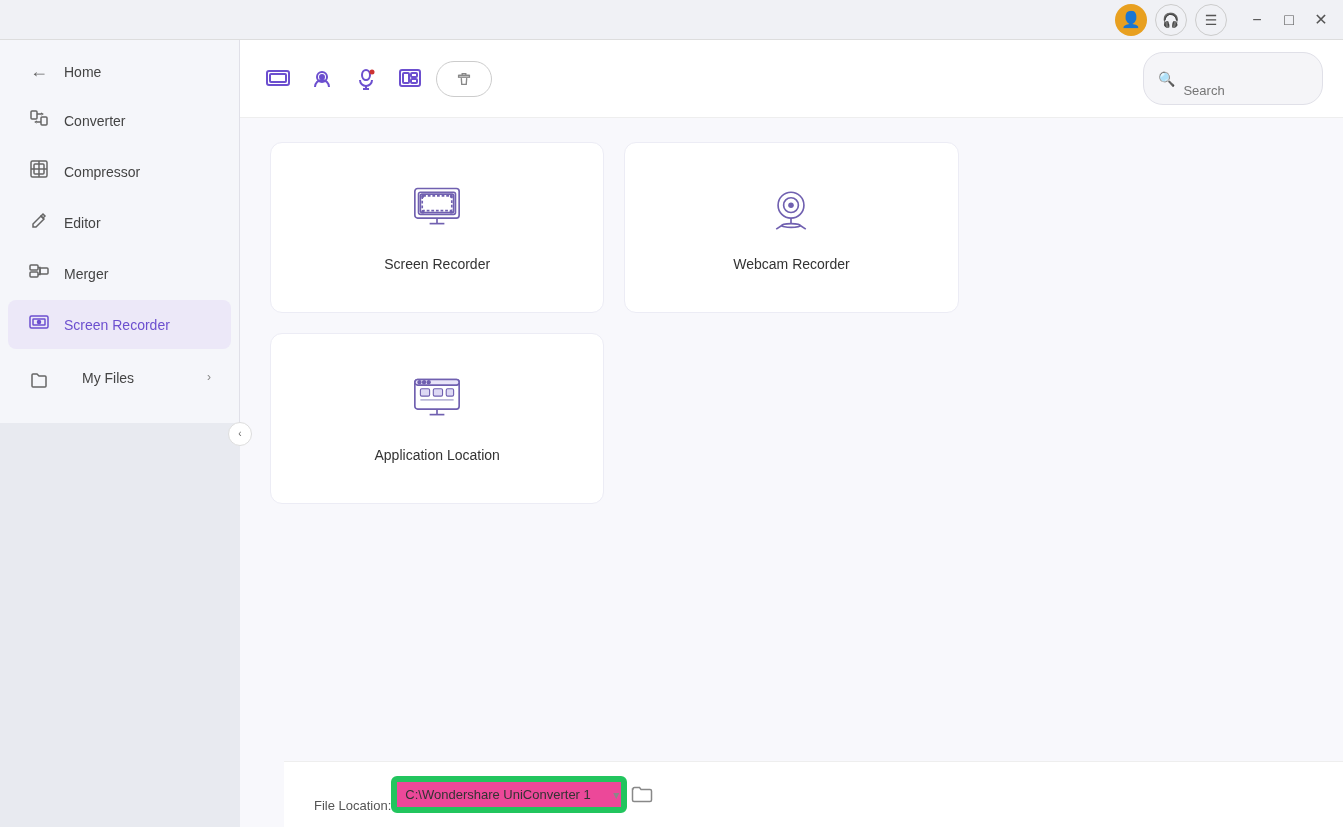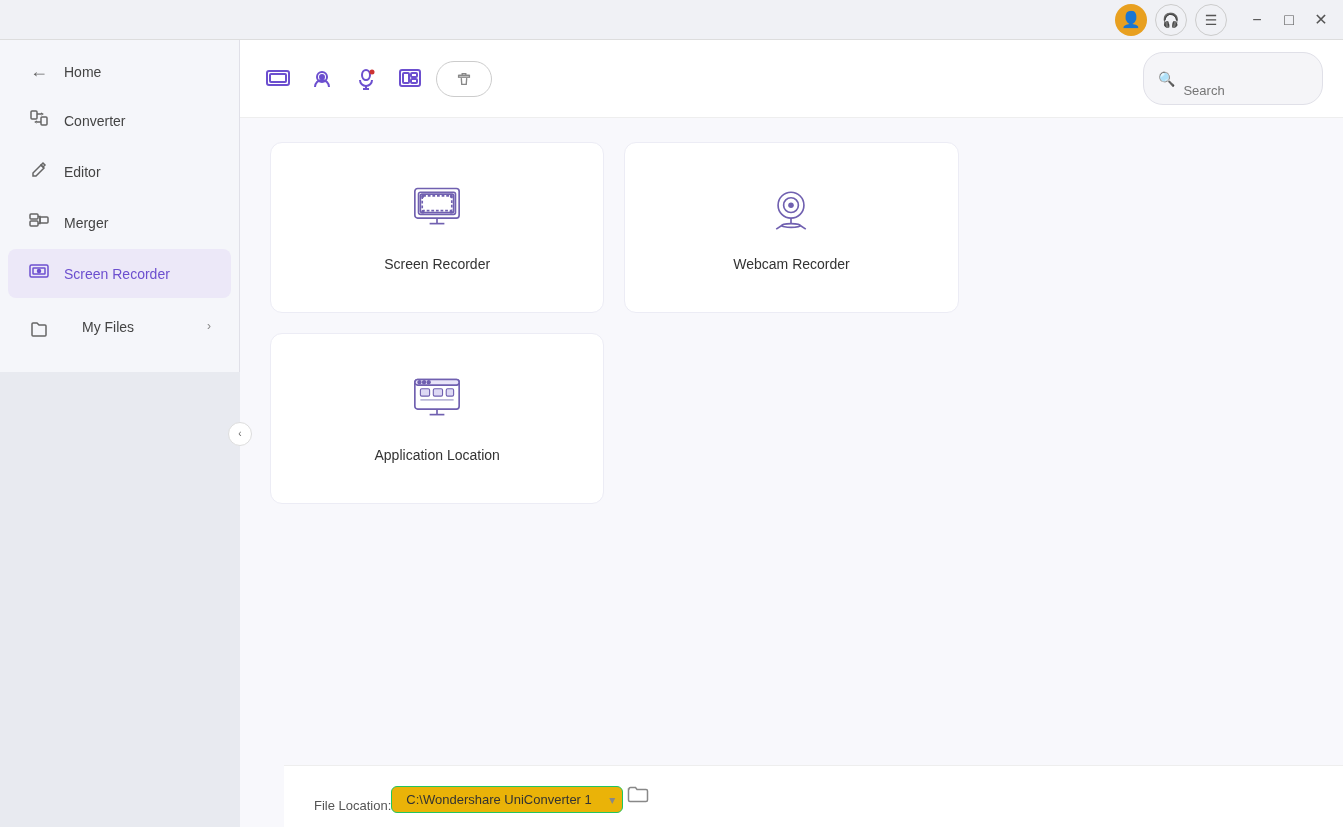--- a/index.html
+++ b/index.html
@@ -215,26 +215,26 @@
       background: white;
       padding: 14px 30px;
       border-top: 1px solid #eee;
       display: flex;
       align-items: flex-end;
       gap: 0;
       margin-left: 44px;
     }
     .file-location-label { font-size: 13px; color: #555; }
     .file-location-select {
-      border: 1px solid #22c55e;
+      border: 6px solid #22c55e;
       border-radius: 6px;
-      padding: 5px 30px 5px 14px;
+      padding: 5px 30px 5px 8px;
       font-size: 13px;
       color: #333;
-      background: #eab308;
+      background: #ec4899;
       appearance: none;
       -webkit-appearance: none;
       cursor: pointer;
       position: relative;
     }
     .file-location-select-wrapper {
       position: relative;
       display: inline-block;
     }
     .file-location-select-wrapper::after {
@@ -288,20 +288,31 @@
             <rect x="2" y="3" width="6" height="8" rx="1"></rect>
             <rect x="12" y="9" width="6" height="8" rx="1"></rect>
             <path d="M8 6h4M12 5l1.5 1-1.5 1"></path>
             <path d="M12 14H8M8 13l-1.5 1 1.5 1"></path>
           </svg>
         </span>
         <span class="sidebar-label">Converter</span>
       </div>
 
 
+      <div class="sidebar-item">
+        <span class="sidebar-icon">
+          <svg width="20" height="20" viewBox="0 0 20 20" fill="none" stroke="currentColor" stroke-width="1.5">
+            <rect x="2" y="2" width="16" height="16" rx="1.5"></rect>
+            <rect x="5" y="5" width="10" height="10" rx="1"></rect>
+            <line x1="10" y1="2" x2="10" y2="18"></line>
+            <line x1="2" y1="10" x2="18" y2="10"></line>
+          </svg>
+        </span>
+        <span class="sidebar-label">Compressor</span>
+      </div>
 
       <div class="sidebar-item">
         <span class="sidebar-icon">
           <svg width="20" height="20" viewBox="0 0 20 20" fill="none" stroke="currentColor" stroke-width="1.5">
             <path d="M4 14l8-8 3 3-8 8H4v-3z"></path>
             <path d="M12 6l2-2 2 2-2 2-2-2z"></path>
           </svg>
         </span>
         <span class="sidebar-label">Editor</span>
       </div>

